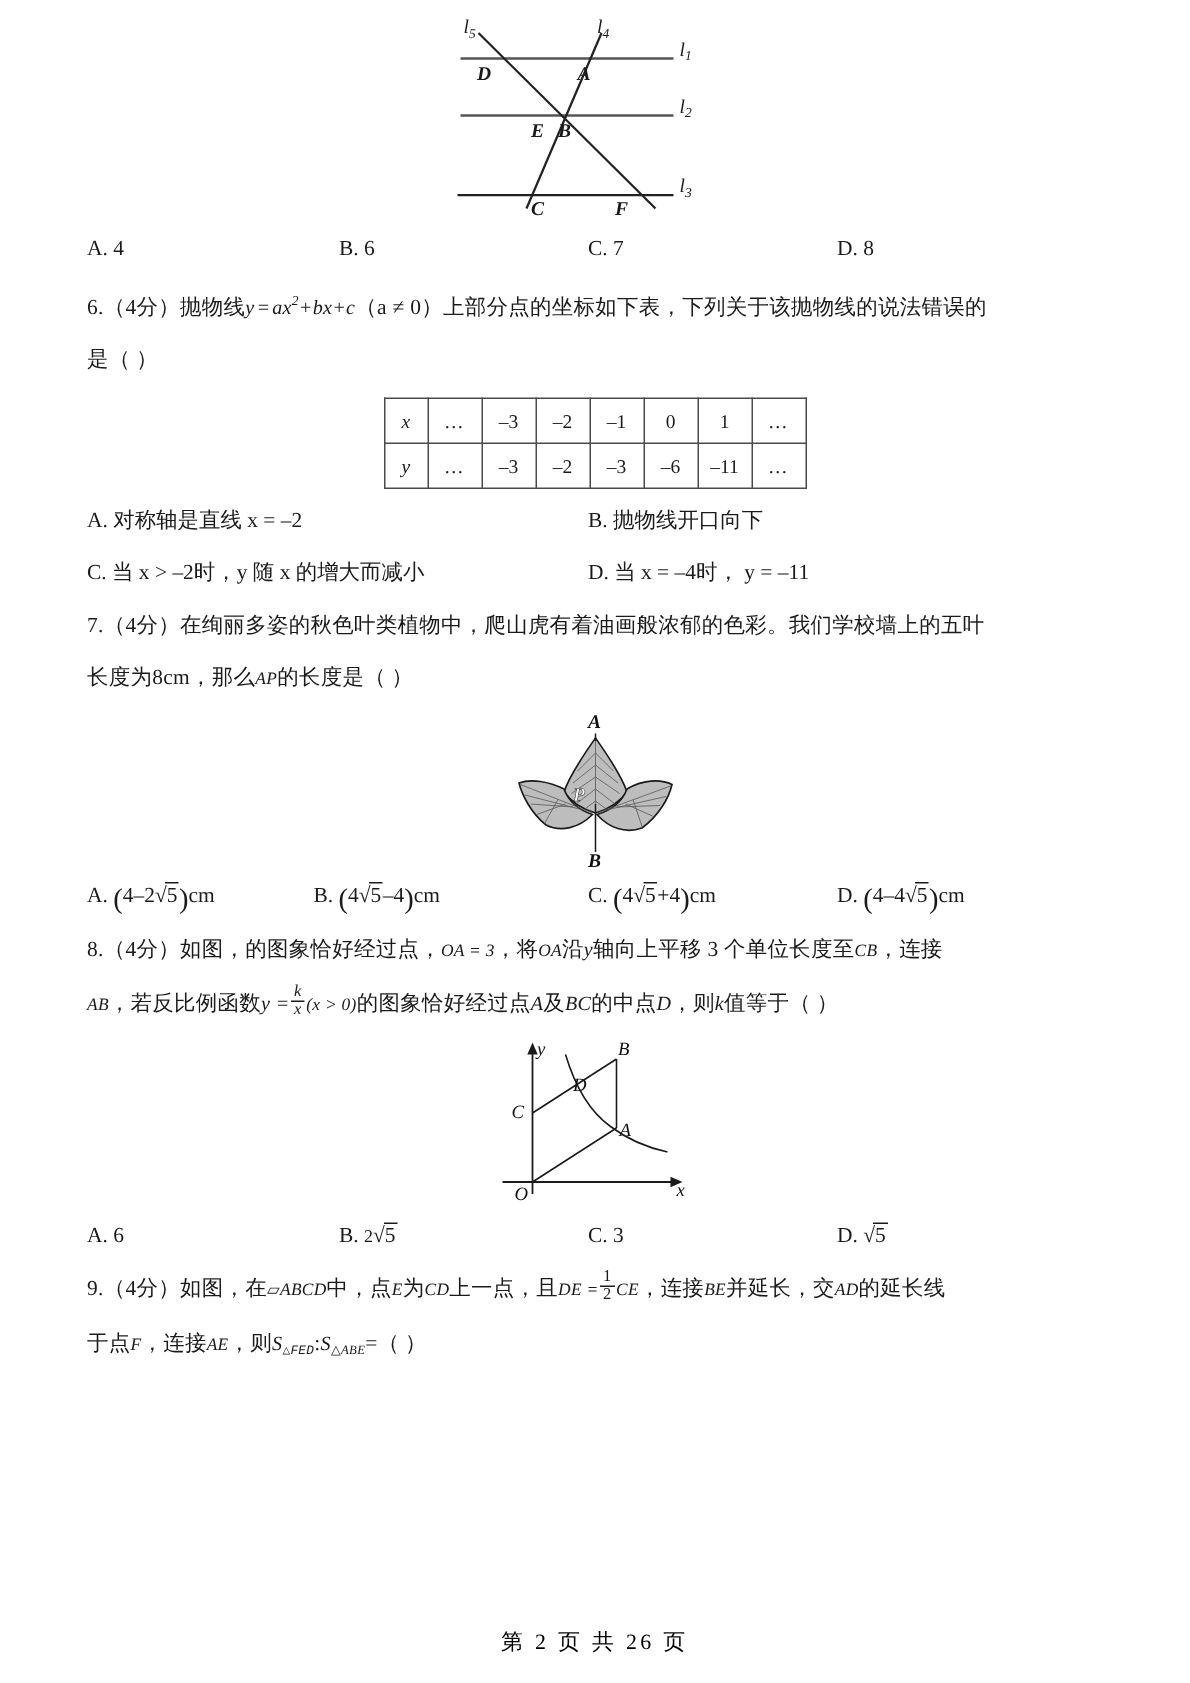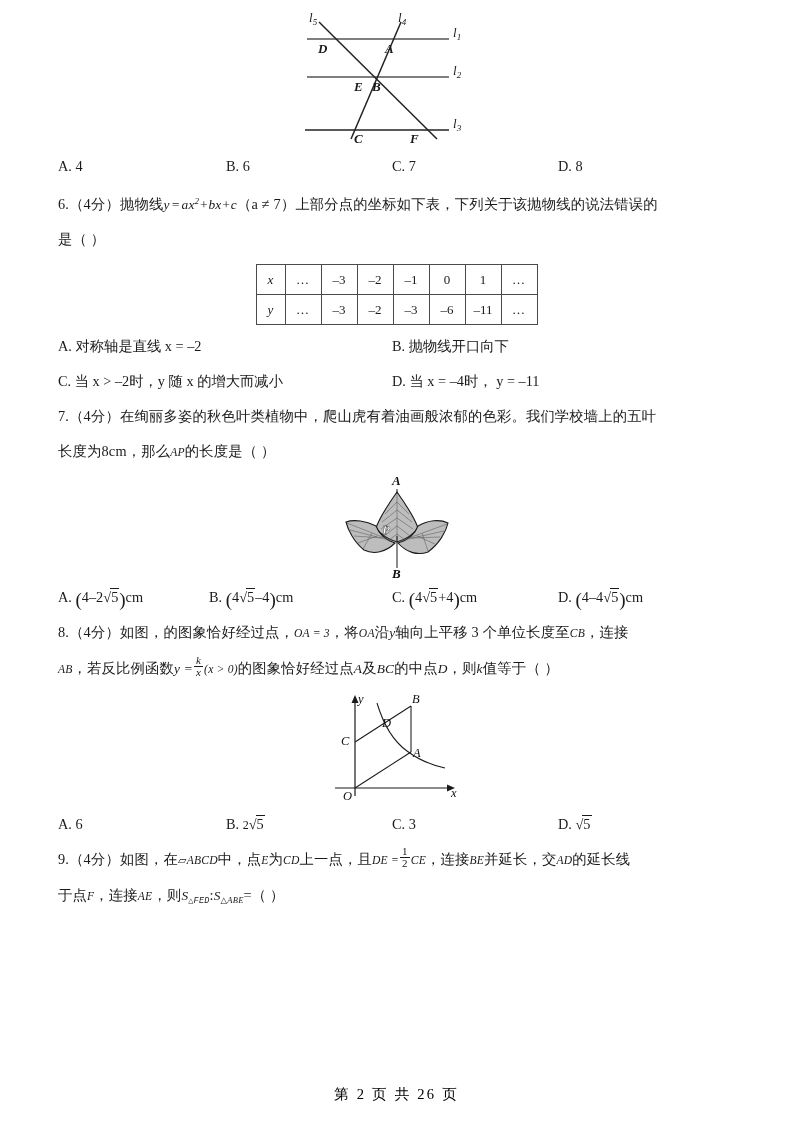--- a/index.html
+++ b/index.html
@@ -189,21 +189,21 @@
       <span class="lbl">C.</span>
       <span class="up">7</span>
     </span>
     <span class="opt" style="left:500px;">
       <span class="lbl">D.</span>
       <span class="up">8</span>
     </span>
   </div>
 
   <div class="qline">
-    <span>6.</span><span>（4分）</span><span>抛物线</span><span class="math">y = ax<sup class="ex">2</sup>+bx+c</span><span>（a ≠ 7）</span><span>上部分点的坐标如下表，下列关于该抛物线的说法错误的</span>
+    <span>6.</span><span>（4分）</span><span>抛物线</span><span class="math">y = ax<sup class="ex">2</sup>+bx+c</span><span>（a ≠ 0）</span><span>上部分点的坐标如下表，下列关于该抛物线的说法错误的</span>
   </div>
   <div class="qline">
     <span>是（  ）</span>
   </div>
 
   <div class="tbl-wrap">
     <table class="coord">
       <tbody>
           <tr>
         <td class="hdr">x</td>

